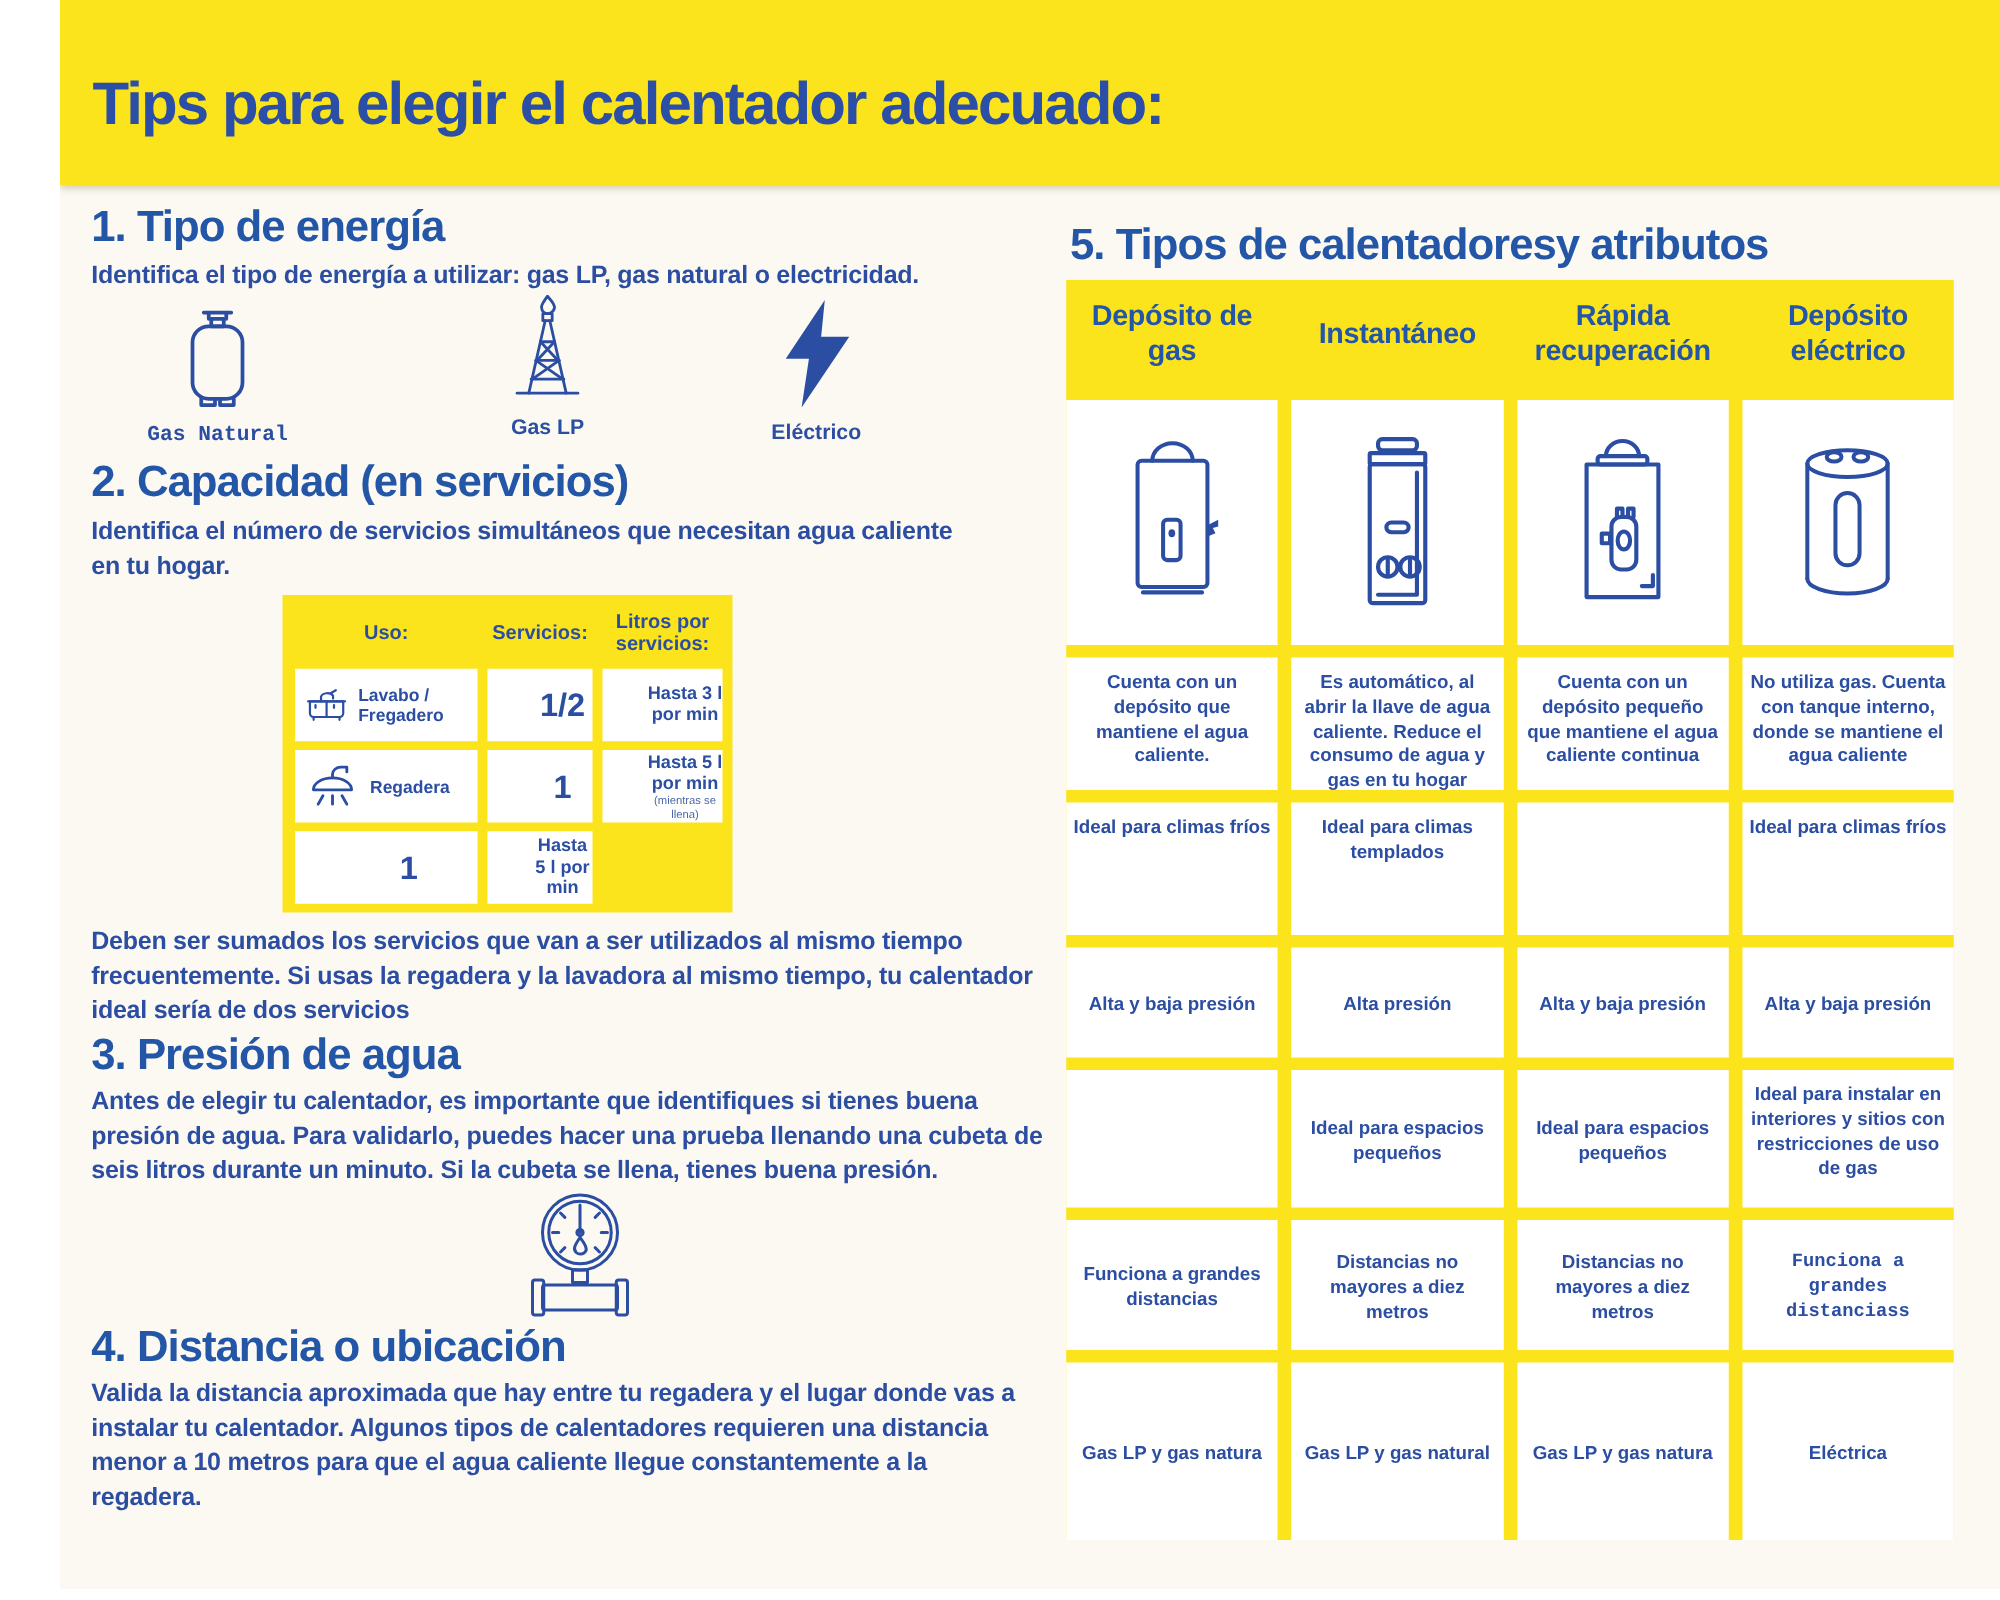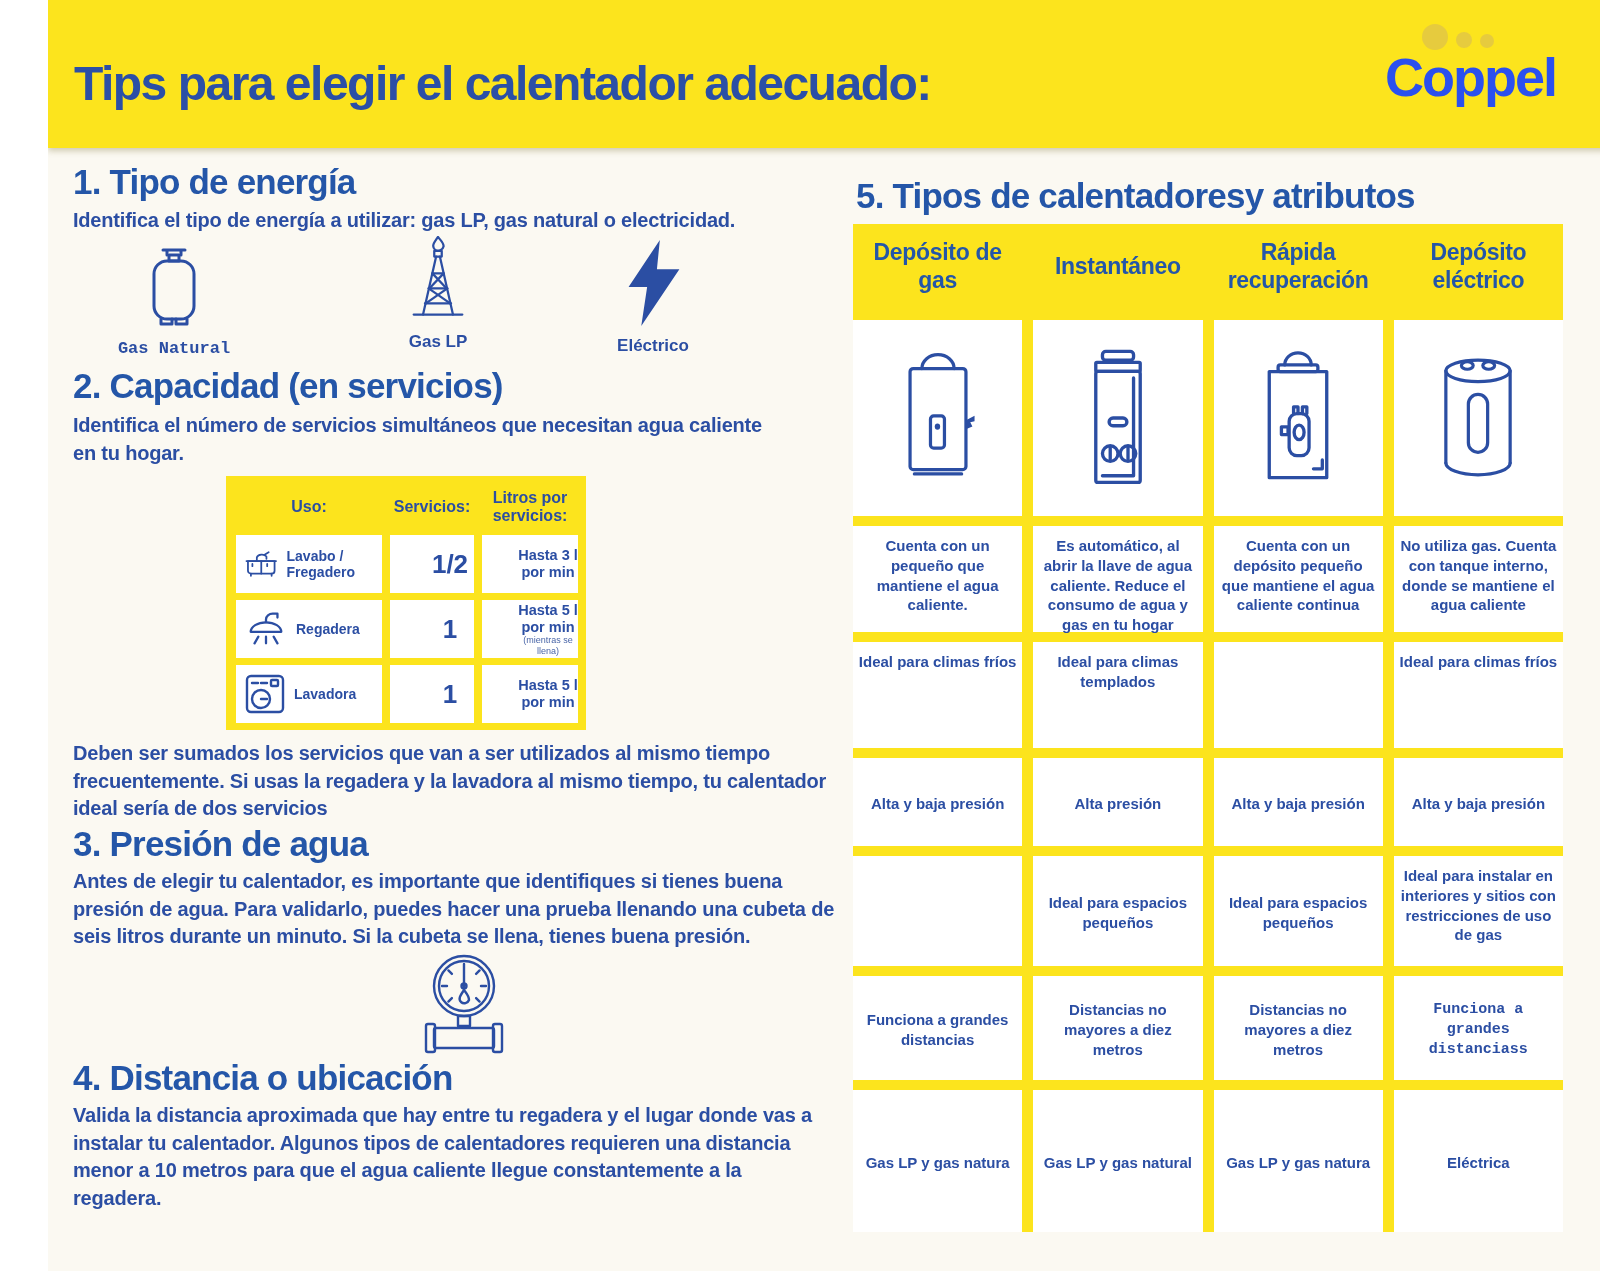--- a/index.html
+++ b/index.html
@@ -60,28 +60,20 @@
 
   .gauge-wrap{position:absolute;left:366px;top:952px;}
 </style>
 </head>
 <body>
 
 <div class="page">
 
   <header class="band">
     <h1 class="page-title">Tips para elegir el calentador adecuado:</h1>
-    <div class="logo">
-      <div class="logo-dots">
-        <span class="d1"></span>
-        <span class="d2"></span>
-        <span class="d3"></span>
-      </div>
-      <div class="logo-text">Coppel</div>
-    </div>
   </header>
 
   <h2 class="h2" style="left:25px;top:162px;">1. Tipo de energía</h2>
   <p class="para" style="left:25px;top:207px;width:780px;">Identifica el tipo de energía a utilizar: gas LP, gas natural o electricidad.</p>
 
   <div class="energy-item" style="left:60px;top:242px;width:132px;font-family:Liberation Mono, monospace;">
     <svg width="58" height="84" viewBox="0 0 58 84">
       <path class="ic" d="M18 5 h22 M22 5 v5 M36 5 v5"></path>
       <path class="ic" d="M24 10 h10 v6 h-10 z"></path>
       <rect class="ic" x="9" y="16" width="40" height="58" rx="13"></rect>
@@ -139,30 +131,20 @@
         <path class="ic-thin" d="M14 27 l-4 7 M22 27 v7 M30 27 l4 7"></path>
       </svg>
       <span>Regadera</span>
     </div>
     <div class="cap-cell cap-serv">1</div>
     <div class="cap-cell cap-lit">
       <span>Hasta 5 l por min</span>
       <span class="cap-nota">(mientras se llena)</span>
     </div>
 
-    <div class="cap-cell cap-uso">
-      <svg width="40" height="40" viewBox="0 0 40 40">
-        <rect class="ic-thin" x="2" y="2" width="36" height="36" rx="4"></rect>
-        <path class="ic-thin" d="M7 9 h6 M16 9 h6"></path>
-        <rect class="ic-thin" x="26" y="6" width="7" height="6" rx="1"></rect>
-        <circle class="ic-thin" cx="16" cy="25" r="9"></circle>
-        <path class="ic-thin" d="M16 25 h6"></path>
-      </svg>
-      <span>Lavadora</span>
-    </div>
     <div class="cap-cell cap-serv">1</div>
     <div class="cap-cell cap-lit">
       <span>Hasta 5 l por min</span>
       <span class="cap-nota"></span>
     </div>
   </div>
 
   <p class="para" style="left:25px;top:740px;width:760px;">Deben ser sumados los servicios que van a ser utilizados al mismo tiempo frecuentemente. Si usas la regadera y la lavadora al mismo tiempo, tu calentador ideal sería de dos servicios</p>
 
   <h2 class="h2" style="left:25px;top:824px;">3. Presión de agua</h2>
@@ -233,21 +215,21 @@
       <svg width="90" height="170" viewBox="0 0 84 124">
         <ellipse class="ic" cx="42" cy="18" rx="30" ry="10"></ellipse>
         <ellipse class="ic" cx="32" cy="13" rx="5.5" ry="3.5"></ellipse>
         <ellipse class="ic" cx="52" cy="13" rx="5.5" ry="3.5"></ellipse>
         <path class="ic" d="M12 18 v86 M72 18 v86"></path>
         <path class="ic" d="M12 104 a30 11 0 0 0 60 0"></path>
         <rect class="ic" x="33" y="40" width="18" height="54" rx="9"></rect>
       </svg>
     </div>
 
-    <div class="tt-cell">Cuenta con un pequeño que mantiene el agua caliente.</div>
+    <div class="tt-cell">Cuenta con un depósito que mantiene el agua caliente.</div>
     <div class="tt-cell">Es automático, al abrir la llave de agua caliente. Reduce el consumo de agua y gas en tu hogar</div>
     <div class="tt-cell">Cuenta con un depósito pequeño que mantiene el agua caliente continua</div>
     <div class="tt-cell">No utiliza gas. Cuenta con tanque interno, donde se mantiene el agua caliente</div>
 
     <div class="tt-cell">Ideal para climas fríos</div>
     <div class="tt-cell">Ideal para climas templados</div>
     <div class="tt-cell"></div>
     <div class="tt-cell">Ideal para climas fríos</div>
 
     <div class="tt-cell" style="align-items:center;">Alta y baja presión</div>

